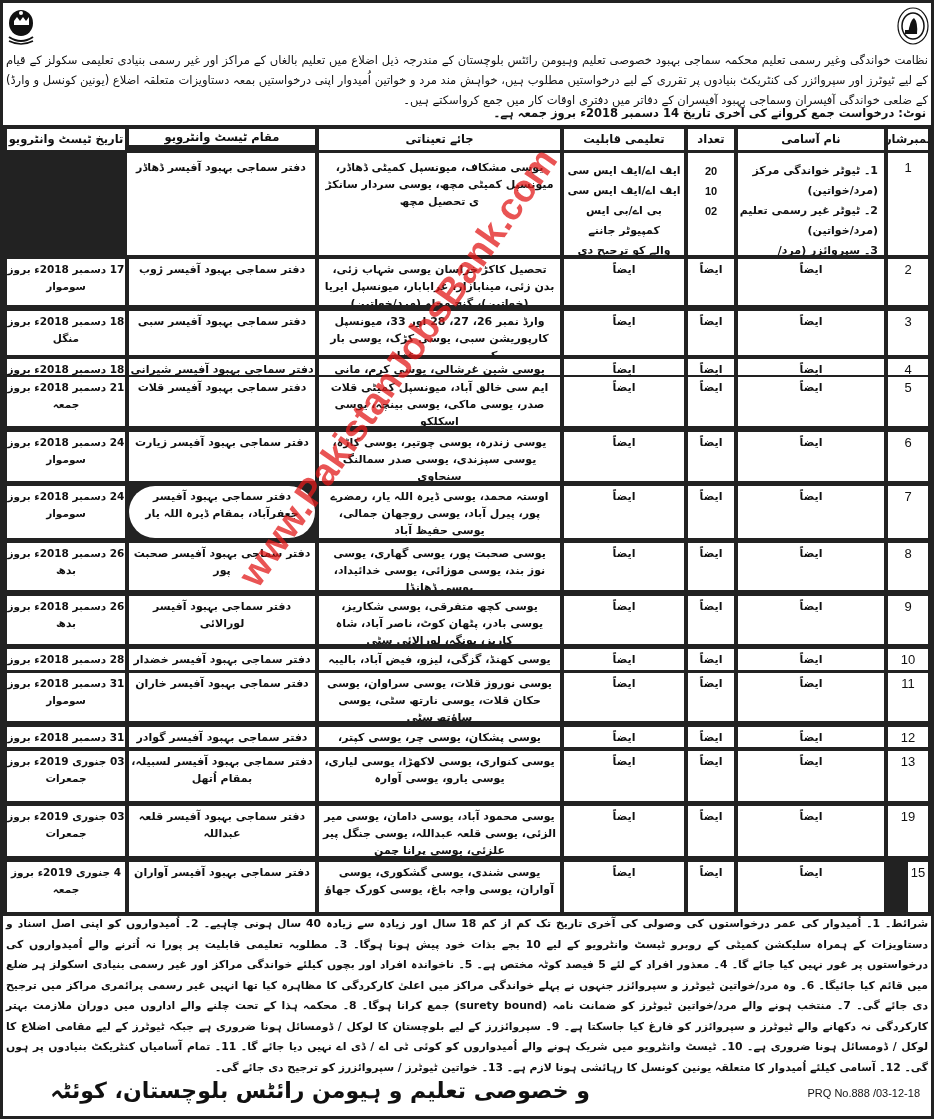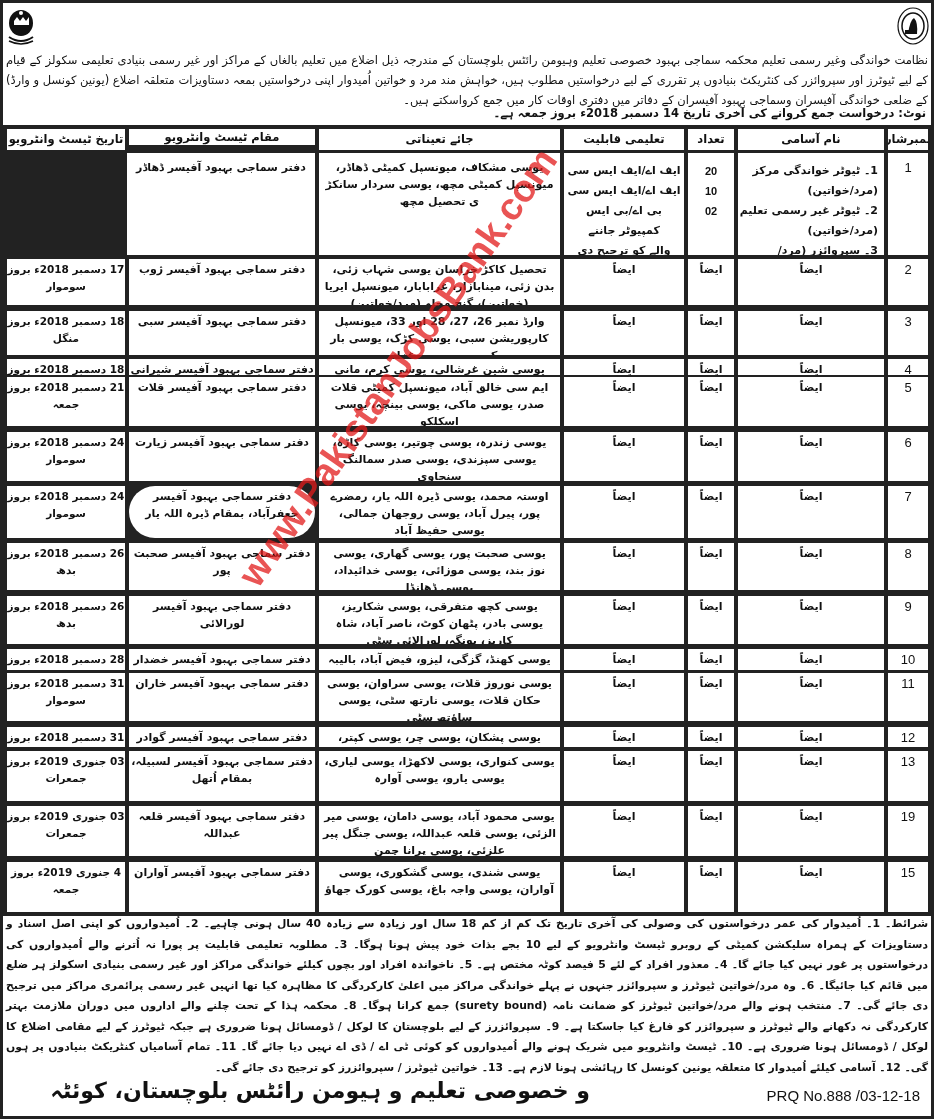--- a/index.html
+++ b/index.html
@@ -69,21 +69,21 @@
   }
   .footer-title {
     position: absolute; left: 20px; width: 600px;
     direction: rtl; text-align: center;
     font-size: 22px; font-weight: bold; letter-spacing: 1px;
   }
   .footer-1 { top: 1041px; }
   .footer-2 { top: 1078px; }
   .prq {
     position: absolute; right: 14px; top: 1087px;
-    font-family: "Liberation Sans", sans-serif; font-size: 15px; direction: ltr;
+    font-family: "Liberation Sans", sans-serif; font-size: 11px; direction: ltr;
   }
 
   .watermark {
     position: absolute; left: 230px; top: 570px;
     transform: rotate(-55deg); transform-origin: left top;
     color: #e21b1b; opacity: 0.75;
     font-family: "Liberation Sans", sans-serif; font-size: 38px; font-weight: bold;
     white-space: nowrap; pointer-events: none;
   }
 </style>
@@ -233,21 +233,21 @@
         <div class="cell " style="right: 371px; top: 626px; width: 241px; height: 50px; padding: 2px 4px 0px;">یوسی کنواری، یوسی لاکھڑا، یوسی لیاری، یوسی یارو، یوسی آوارہ</div>
         <div class="cell " style="right: 616px; top: 626px; width: 186px; height: 50px;">دفتر سماجی بہبود آفیسر لسبیلہ، بمقام اُتھل</div>
         <div class="cell left-date" style="right: 806px; top: 626px; width: 118px; height: 50px;">03 جنوری 2019ء بروز جمعرات</div>
         <div class="cell num" style="right: 3px; top: 681px; width: 40px; height: 50px;">19</div>
         <div class="cell " style="right: 47px; top: 681px; width: 146px; height: 50px;">ایضاً</div>
         <div class="cell " style="right: 197px; top: 681px; width: 46px; height: 50px;">ایضاً</div>
         <div class="cell " style="right: 247px; top: 681px; width: 120px; height: 50px;">ایضاً</div>
         <div class="cell " style="right: 371px; top: 681px; width: 241px; height: 50px; padding: 2px 4px 0px;">یوسی محمود آباد، یوسی دامان، یوسی میر الزئی، یوسی قلعہ عبداللہ، یوسی جنگل پیر علزئی، یوسی پرانا چمن</div>
         <div class="cell " style="right: 616px; top: 681px; width: 186px; height: 50px;">دفتر سماجی بہبود آفیسر قلعہ عبداللہ</div>
         <div class="cell left-date" style="right: 806px; top: 681px; width: 118px; height: 50px;">03 جنوری 2019ء بروز جمعرات</div>
-        <div class="cell num" style="right: 3px; top: 737px; width: 40px; height: 50px; margin-left: 32px;">15</div>
+        <div class="cell num" style="right: 3px; top: 737px; width: 20px; height: 50px; margin-left: 32px;">15</div>
         <div class="cell " style="right: 47px; top: 737px; width: 146px; height: 50px;">ایضاً</div>
         <div class="cell " style="right: 197px; top: 737px; width: 46px; height: 50px;">ایضاً</div>
         <div class="cell " style="right: 247px; top: 737px; width: 120px; height: 50px;">ایضاً</div>
         <div class="cell " style="right: 371px; top: 737px; width: 241px; height: 50px; padding: 2px 4px 0px;">یوسی شندی، یوسی گشکوری، یوسی آواران، یوسی واجہ باغ، یوسی کورک جھاؤ</div>
         <div class="cell " style="right: 616px; top: 737px; width: 186px; height: 50px;">دفتر سماجی بہبود آفیسر آواران</div>
         <div class="cell left-date" style="right: 806px; top: 737px; width: 118px; height: 50px;">4 جنوری 2019ء بروز جمعہ</div>
       </div>
   </div>
 
   <div class="conditions">شرائط۔ 1۔ اُمیدوار کی عمر درخواستوں کی وصولی کی آخری تاریخ تک کم از کم 18 سال اور زیادہ سے زیادہ 40 سال ہونی چاہیے۔ 2۔ اُمیدواروں کو اپنی اصل اسناد و دستاویزات کے ہمراہ سلیکشن کمیٹی کے روبرو ٹیسٹ وانٹرویو کے لیے 10 بجے بذات خود پیش ہونا ہوگا۔ 3۔ مطلوبہ تعلیمی قابلیت پر پورا نہ اُترنے والے اُمیدواروں کی درخواستوں پر غور نہیں کیا جائے گا۔ 4۔ معذور افراد کے لئے 5 فیصد کوٹہ مختص ہے۔ 5۔ ناخواندہ افراد اور بچوں کیلئے خواندگی مراکز اور غیر رسمی بنیادی اسکولز ہر ضلع میں قائم کیا جائیگا۔ 6۔ وہ مرد/خواتین ٹیوٹرز و سپروائزر جنہوں نے پہلے خواندگی مراکز میں اعلیٰ کارکردگی کا مظاہرہ کیا تھا انہیں غیر رسمی پرائمری مراکز میں ترجیح دی جائے گی۔ 7۔ منتخب ہونے والے مرد/خواتین ٹیوٹرز کو ضمانت نامہ (surety bound) جمع کرانا ہوگا۔ 8۔ محکمہ ہذا کے تحت چلنے والے اداروں میں دوران ملازمت بہتر کارکردگی نہ دکھانے والے ٹیوٹرز و سپروائزر کو فارغ کیا جاسکتا ہے۔ 9۔ سپروائزرز کے لیے بلوچستان کا لوکل / ڈومسائل ہونا ضروری ہے جبکہ ٹیوٹرز کے لیے مقامی اضلاع کا لوکل / ڈومسائل ہونا ضروری ہے۔ 10۔ ٹیسٹ وانٹرویو میں شریک ہونے والے اُمیدواروں کو کوئی ٹی اے / ڈی اے نہیں دیا جائے گا۔ 11۔ تمام آسامیاں کنٹریکٹ بنیادوں پر ہوں گی۔ 12۔ آسامی کیلئے اُمیدوار کا متعلقہ یونین کونسل کا رہائشی ہونا لازم ہے۔ 13۔ خواتین ٹیوٹرز / سپروائزرز کو ترجیح دی جائے گی۔</div>

